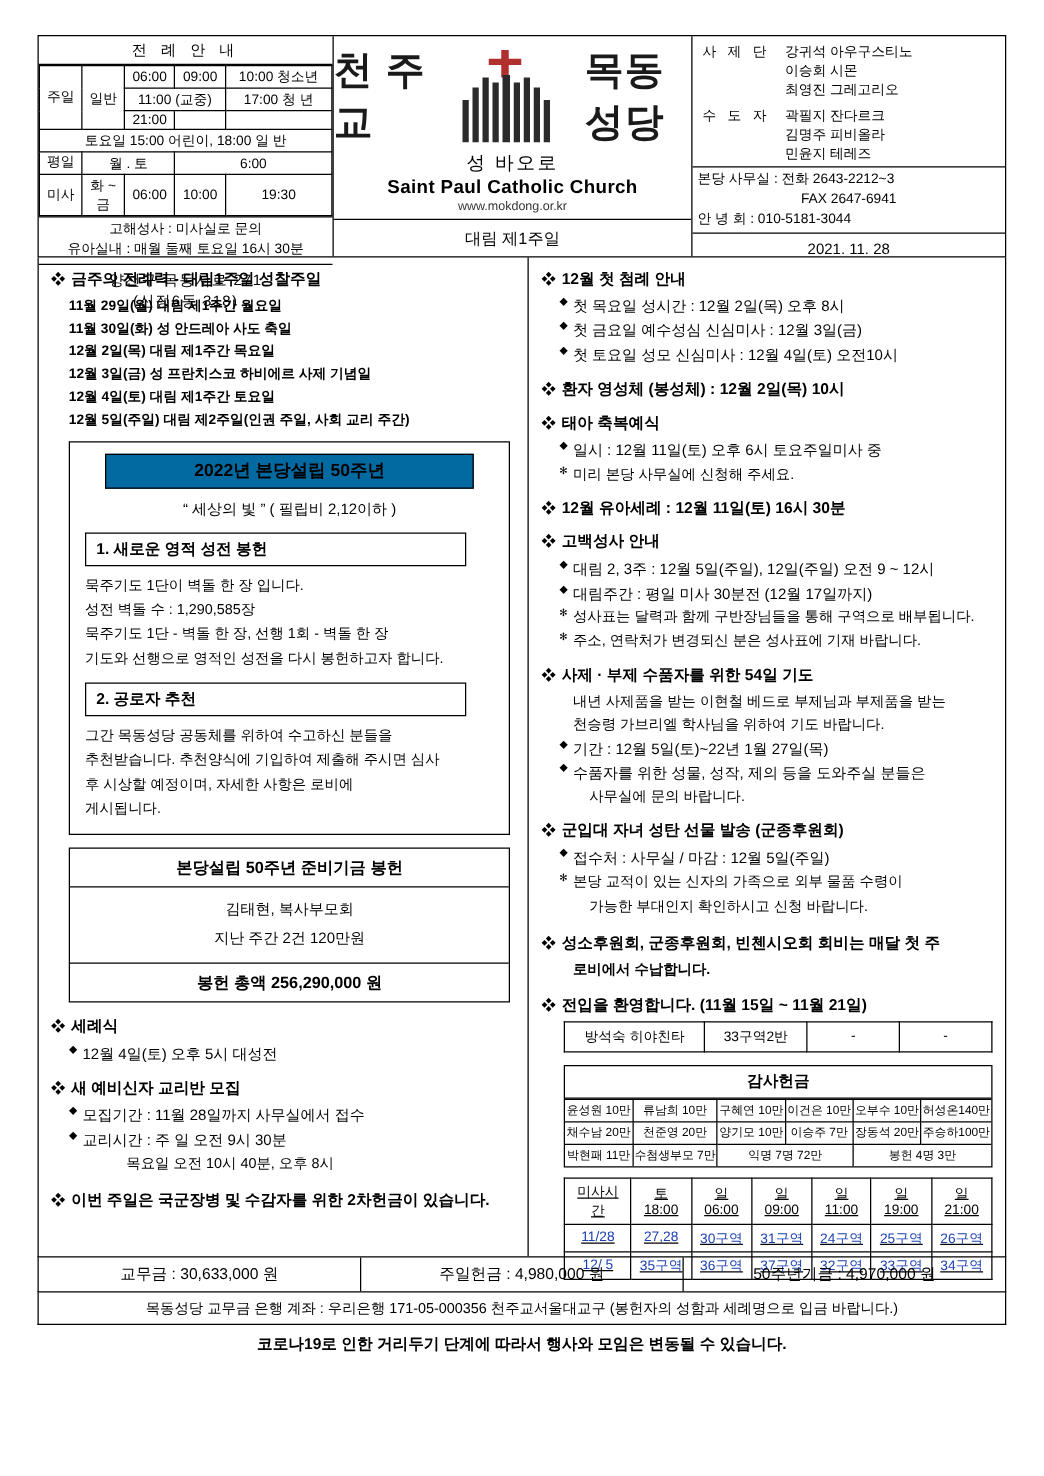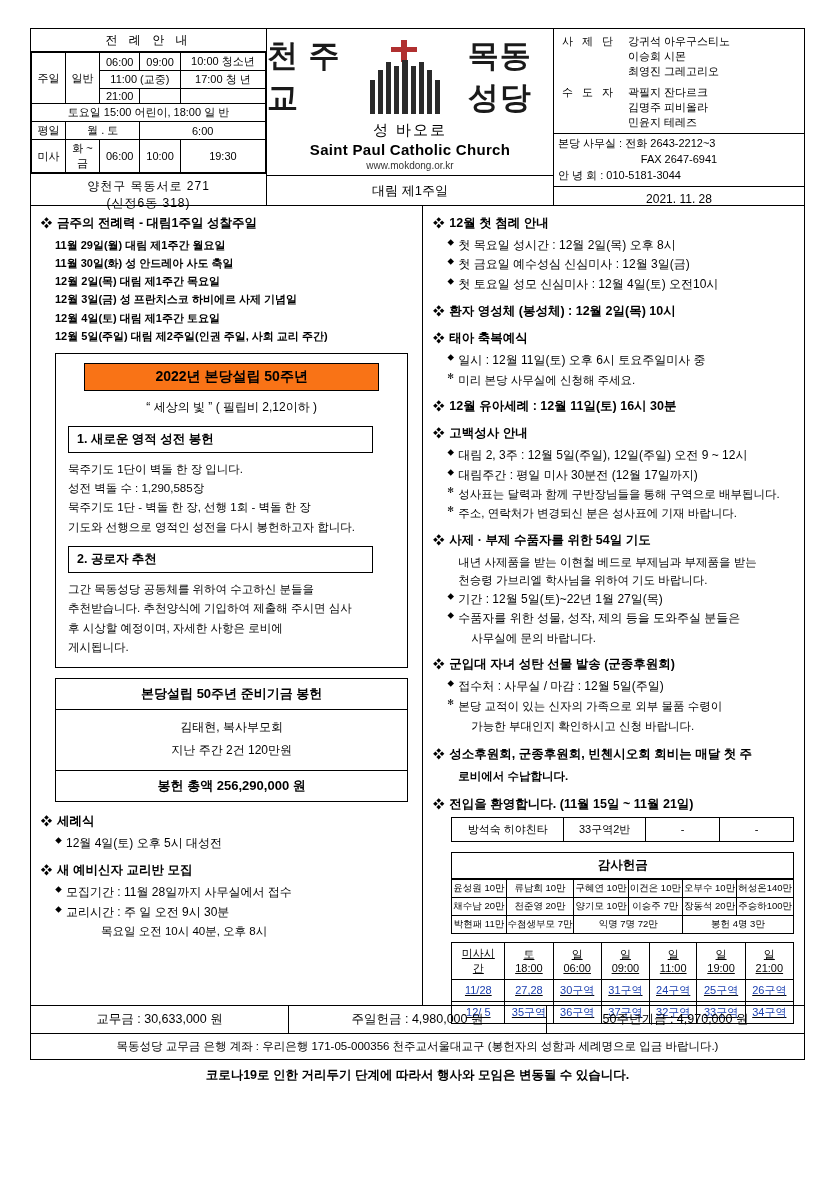--- a/index.html
+++ b/index.html
@@ -58,21 +58,21 @@
   ul.dot { list-style: none; margin: 0 0 8px 0; padding: 0 0 0 14px; }
   ul.dot li { font-size: 12px; line-height: 1.62; position: relative; padding-left: 11px; }
   ul.dot li::before { content: "\25C6"; position: absolute; left: 0; top: 0; font-size: 7px; line-height: 1.9; }
   ul.star { list-style:none; margin:0 0 8px 0; padding: 0 0 0 14px; }
   ul.star li { font-size: 11.5px; line-height: 1.62; position: relative; padding-left: 11px; }
   ul.star li::before { content: "\273B"; position: absolute; left: 0; top: 0; font-size: 8px; }
   .note { font-size: 11.5px; line-height: 1.62; padding-left: 25px; }
 
   
   .anniv { border: 1.4px solid #000; margin: 6px 4px 10px 14px; padding: 0 0 10px 0; }
-  .anniv-title { border: 1.4px solid #000; margin: 9px 28px 8px 28px; text-align: center; font-size: 14px; font-weight: bold; padding: 4px 0; background:#f97316; }
+  .anniv-title { border: 1.4px solid #000; margin: 9px 28px 8px 28px; text-align: center; font-size: 14px; font-weight: bold; padding: 4px 0; background:#0369a1; }
   .anniv-quote { text-align: center; font-size: 12px; margin-bottom: 10px; }
   .sub-head { border: 1.2px solid #000; margin: 0 34px 7px 12px; padding: 4px 8px; font-size: 12.5px; font-weight: bold; }
   .anniv p { margin: 0 10px 0 12px; font-size: 11.5px; line-height: 1.68; }
   .anniv .gap { margin-bottom: 9px; }
 
   
   .offer { margin: 4px 4px 10px 14px; border: 1.4px solid #000; }
   .offer-head { text-align: center; font-weight: bold; font-size: 13px; padding: 6px 0; border-bottom: 1.4px solid #000; }
   .offer-body { text-align: center; font-size: 12px; line-height: 1.9; padding: 6px 0 8px; border-bottom: 1.4px solid #000; }
   .offer-total { text-align: center; font-weight: bold; font-size: 13px; padding: 6px 0; }
@@ -141,20 +141,24 @@
         </tr>
         <tr>
           <td class="lbl">미사</td>
           <td>화 ~ 금</td>
           <td>06:00</td>
           <td>10:00</td>
           <td>19:30</td>
         </tr>
       </tbody>
         </table>
+      <div class="lt-foot">
+        <div>고해성사 : 미사실로 문의</div>
+        <div>유아실내 : 매월 둘째 토요일 16시 30분</div>
+      </div>
       <div class="lt-addr">
         <div>양천구  목동서로  271</div>
         <div>(신정6동  318)</div>
       </div>
     </div>
 
     <div class="hdr-mid">
       <div class="logo-wrap">
         <span class="logo-text">천 주 교</span>
         <span class="logo-mark">
@@ -258,20 +262,21 @@
         <li>12월 4일(토) 오후 5시 대성전</li>
       </ul>
 
       <h3 class="sec">새 예비신자 교리반 모집</h3>
       <ul class="dot">
         <li>모집기간 : 11월 28일까지 사무실에서 접수</li>
         <li>교리시간 : 주  일 오전  9시 30분</li>
       </ul>
       <div class="note" style="margin-top:-8px; margin-bottom:10px; padding-left:60px;">목요일 오전 10시 40분, 오후 8시</div>
 
+      <h3 class="sec">이번 주일은 국군장병 및 수감자를 위한 2차헌금이 있습니다.</h3>
     </div>
 
     <div class="col col-r">
 
       <h3 class="sec">12월 첫 첨례 안내</h3>
       <ul class="dot">
         <li>첫 목요일 성시간 : 12월 2일(목) 오후 8시</li>
         <li>첫 금요일 예수성심 신심미사 : 12월 3일(금)</li>
         <li>첫 토요일 성모 신심미사 : 12월 4일(토) 오전10시</li>
       </ul>

